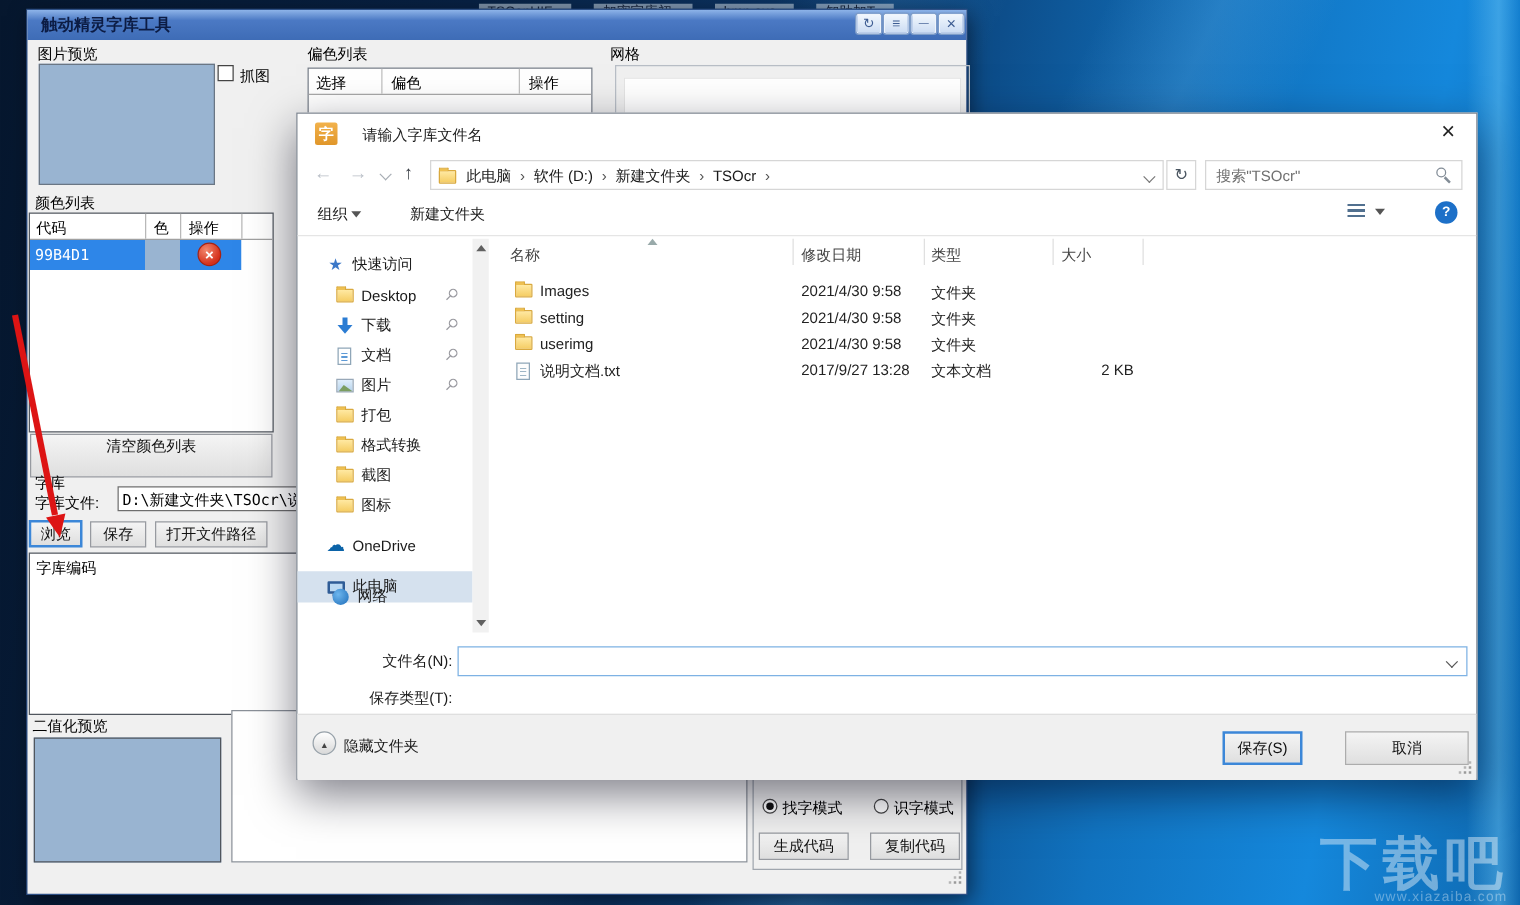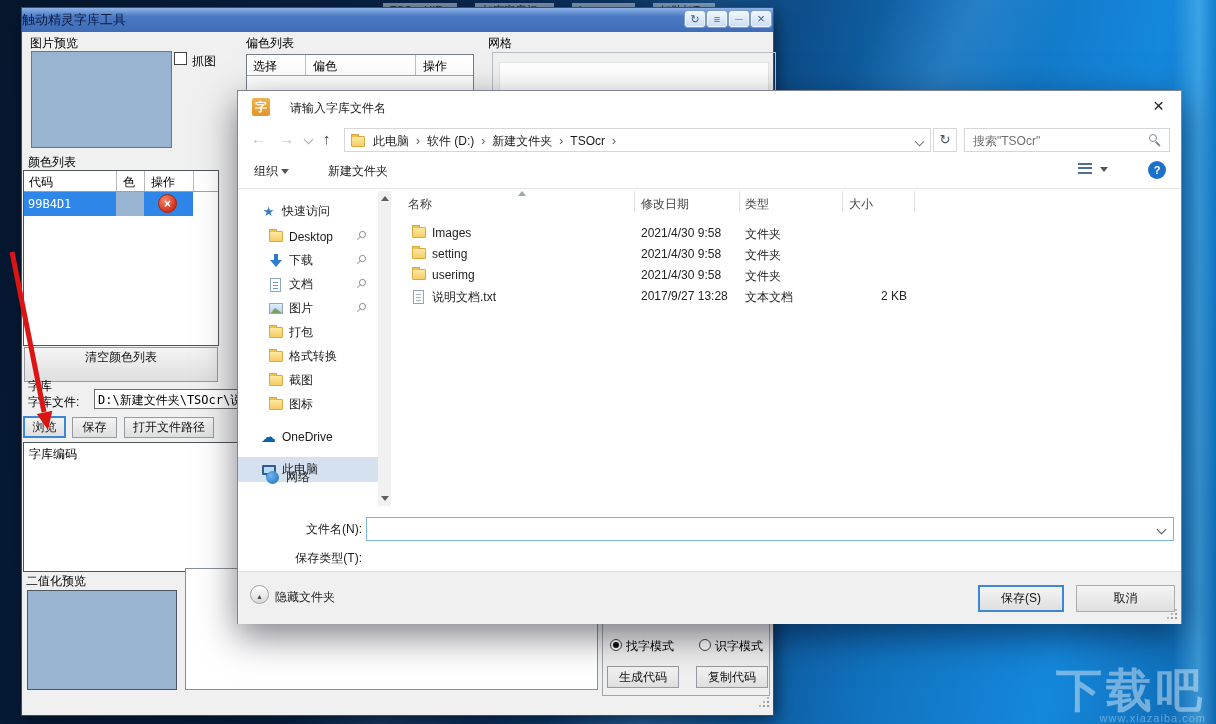--- a/index.html
+++ b/index.html
@@ -60,22 +60,22 @@
   .del{width:19px;height:19px;border-radius:50%;background:radial-gradient(circle at 35% 30%,#f2886e,#d5311c 70%);
        border:1px solid #a82312;color:#fff;font-weight:bold;font-size:12px;line-height:18px;text-align:center;box-sizing:border-box}
   .del::before{content:"×"}
   .radio{position:absolute;width:12px;height:12px;border:1px solid #444;border-radius:50%;background:#fff;box-sizing:border-box}
   .radio.sel::after{content:"";display:block;width:6px;height:6px;border-radius:50%;background:#111;margin:2px}
   .cbx{position:absolute;width:13px;height:13px;background:#fff;border:1px solid #444;box-sizing:border-box}
   
   .win{position:absolute;left:22px;top:8px;width:751px;height:707px;background:#f0f0f0;z-index:2;
        box-shadow:0 0 0 1px #2d4f85,3px 5px 16px rgba(0,0,10,.55)}
   .win-title{position:absolute;left:0;top:0;right:0;height:24px;
-       background:linear-gradient(#8db3e8,#4b79c4 35%,#3e6cb6);color:#0c1c44;font-weight:normal;
-       font-size:13px;line-height:24px;box-sizing:border-box}
+       background:linear-gradient(#8db3e8,#4b79c4 35%,#3e6cb6);color:#0c1c44;font-weight:bold;
+       font-size:13px;line-height:24px;padding-left:11px;box-sizing:border-box}
   .wbtn{position:absolute;top:3px;width:20px;height:16px;background:linear-gradient(#f0f6fd,#cdddf3);
        border:1px solid #eef4fb;outline:1px solid #7d9cc8;border-radius:2px;color:#3d5c92;
        font-size:11px;line-height:14px;text-align:center;box-sizing:border-box}
   .wg-refresh::before{content:"↻"} .wg-menu::before{content:"≡"} .wg-min::before{content:"—";font-size:8px;vertical-align:2px} .wg-close::before{content:"×";font-size:13px}
   .box{position:absolute;background:#fff;border:1px solid #777e88;box-sizing:border-box}
   .swatchbox{position:absolute;background:#99b4d1;border:1px solid #6a7684;box-sizing:border-box}
   .thead{font-size:12px;color:#000}
   .arrowlayer{position:absolute;inset:0;z-index:30;pointer-events:none}
   
   .dlg{position:absolute;left:237px;top:90px;width:943px;height:532px;background:#fff;z-index:10;
@@ -371,21 +371,21 @@
   <span class="t" style="left:40px;top:430px;width:84px;text-align:right">文件名(N):</span>
   <div class="combo" style="left:128px;top:426px;width:808px;background:#fff;border:1px solid #7eb2e4">
     <span style="position:absolute;left:7px;top:4px"></span>
     <span class="chev"></span>
   </div>
   <span class="t" style="left:28px;top:459px;width:96px;text-align:right">保存类型(T):</span>
 
   <div class="dlg-bottom">
     <span class="circ-up" style="left:12px;top:13px"></span>
     <span class="t" style="left:37px;top:17px">隐藏文件夹</span>
-    <div class="btn" style="left:740px;top:13px;width:86px;height:27px;line-height:23px;border:2px solid #3c87d8">
+    <div class="btn" style="left:740px;top:13px;width:64px;height:27px;line-height:23px;border:2px solid #3c87d8">
       <span>保存(S)</span>
     </div>
     <div class="btn" style="left:838px;top:13px;width:99px;height:27px;line-height:25px;border:1px solid #acacac">
       <span>取消</span>
     </div>
     <span class="grip" style="right:4px;bottom:5px"></span>
   </div>
 </div>
 
 <svg class="arrowlayer" width="1216" height="724" viewBox="0 0 1216 724">

